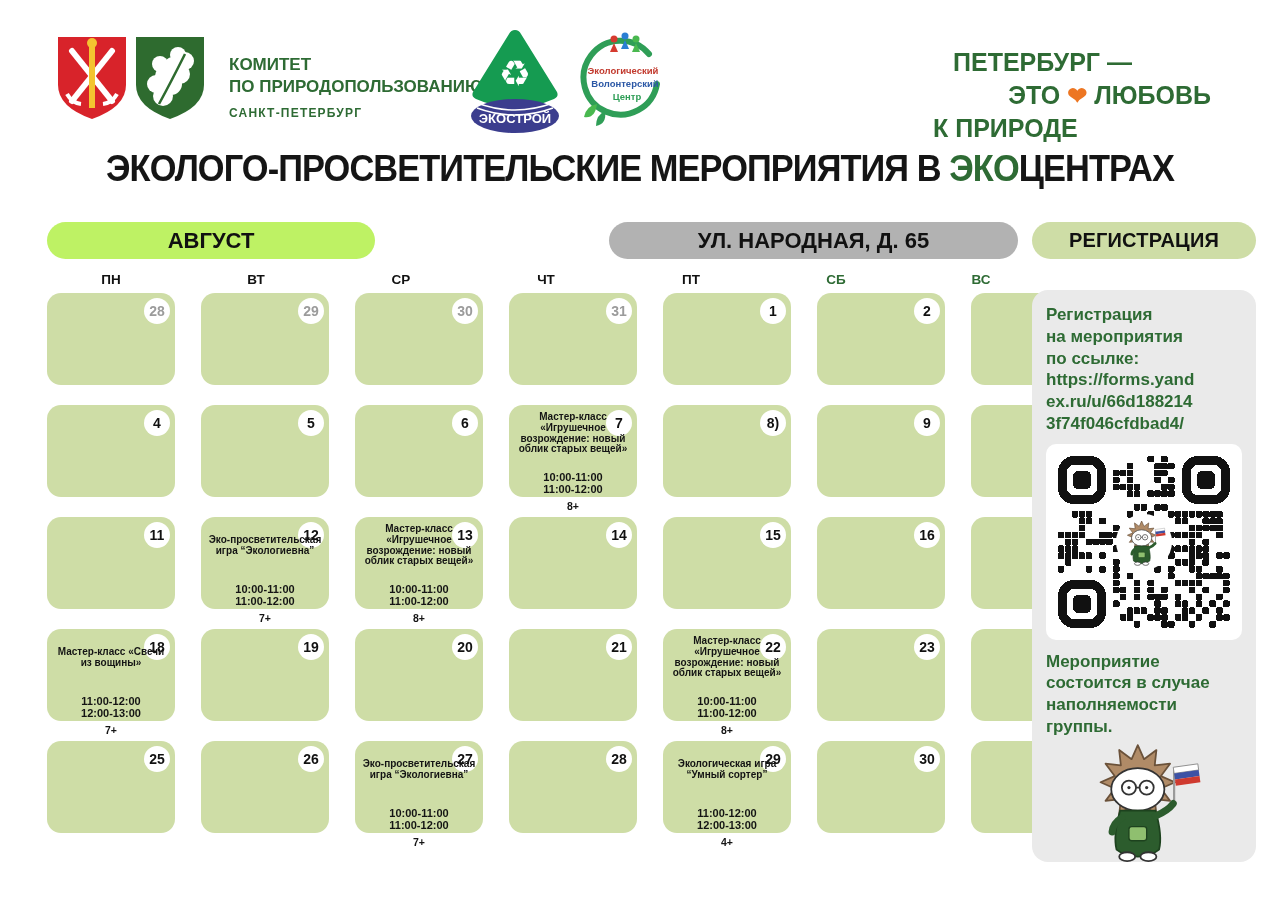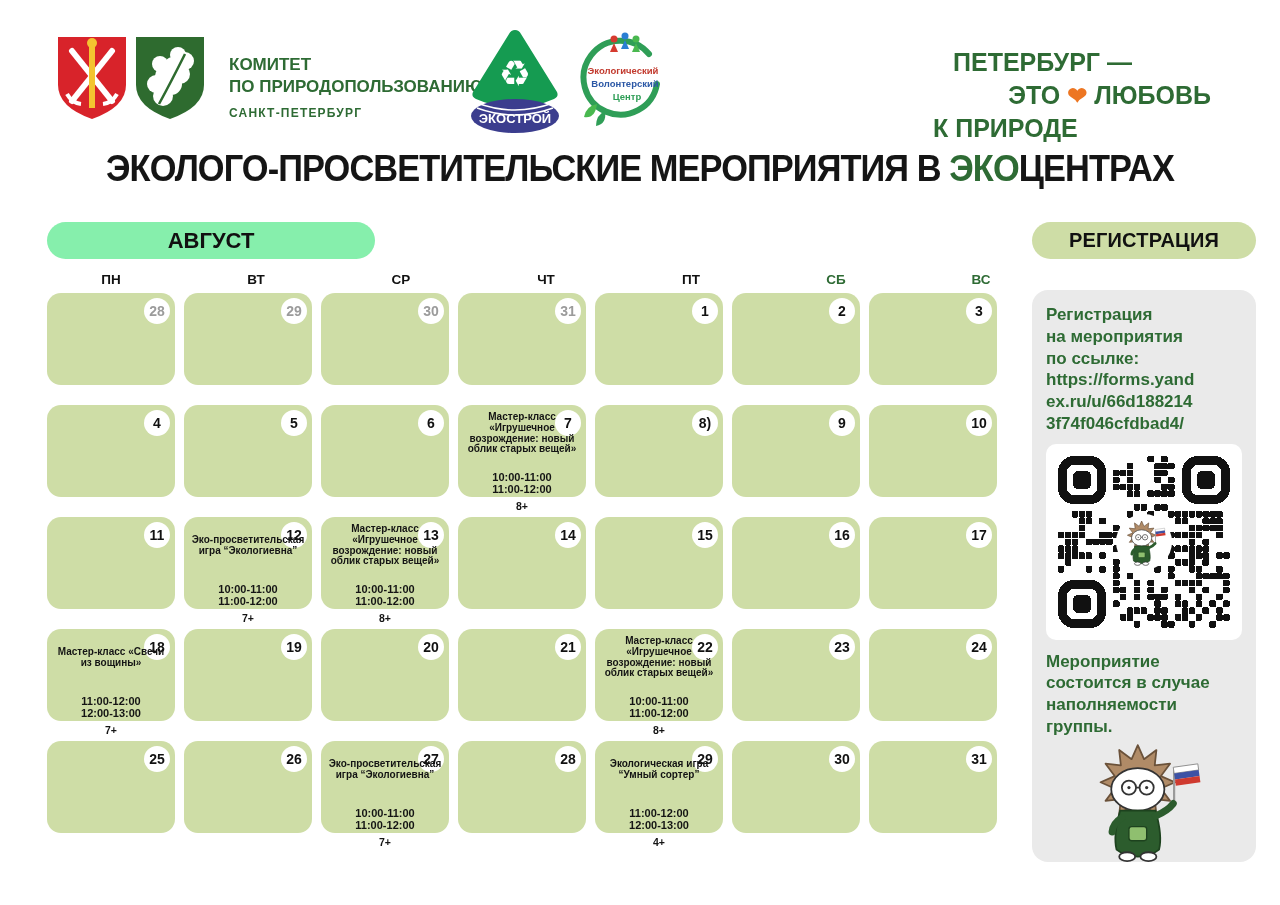--- a/index.html
+++ b/index.html
@@ -25,26 +25,26 @@
   .poster-title { position:absolute; left:0; top:148px; width:100%; text-align:center;
     font-weight:bold; font-size:37px; letter-spacing:-1px; color:#151515;
     transform:scaleX(.93); transform-origin:center; white-space:nowrap; }
   .poster-title .eco { color:#2e6b34; }
 
   
   .calendar { position:absolute; left:47px; top:222px; width:971px; }
   .cal-pills { position:relative; height:37px; }
   .pill { height:37px; border-radius:19px; display:flex; align-items:center; justify-content:center;
     font-weight:bold; font-size:22px; color:#111; }
-  .pill-month   { position:absolute; left:0; top:0; width:328px; background:#86efac; }
+  .pill-month   { position:absolute; left:0; top:0; width:328px; background:#bef264; }
   .pill-address { position:absolute; left:562px; top:0; width:409px; background:#b2b2b2; }
   .weekdays { margin-top:13px; display:grid; grid-template-columns:repeat(7,128px); column-gap:17px; }
   .weekday { text-align:center; font-weight:bold; font-size:13.5px; color:#111; }
   .weekday.weekend { color:#2e6b34; }
-  .grid { margin-top:6px; display:grid; grid-template-columns:repeat(7,128px); gap:20px 9px; }
+  .grid { margin-top:6px; display:grid; grid-template-columns:repeat(7,128px); gap:20px 26px; }
   .cell { position:relative; width:128px; height:92px; background:#cedda6; border-radius:14px; }
   .badge { position:absolute; top:5px; right:5px; min-width:26px; height:26px; padding:0 4px;
     background:#fff; border-radius:13px; display:flex; align-items:center; justify-content:center;
     font-weight:bold; font-size:14px; color:#111; }
   .badge.muted { color:#9b9b9b; }
   .event { position:absolute; inset:0; padding:6px 3px 0; text-align:center; font-weight:bold; color:#141414; }
   .ev-title { height:45px; font-size:10px; line-height:1.06; display:flex; align-items:center; justify-content:center; padding:0 2px; }
   .ev-times { margin-top:16px; font-size:11px; line-height:1.08; }
   .ev-age { margin-top:4px; font-size:10.5px; }
 
@@ -162,20 +162,21 @@
       <span>ЛЮБОВЬ</span></div>
     <div class="s3">К ПРИРОДЕ</div>
   </div>
 </div>
 
 <div class="poster-title"><span>ЭКОЛОГО-ПРОСВЕТИТЕЛЬСКИЕ МЕРОПРИЯТИЯ В </span><span class="eco">ЭКО</span><span>ЦЕНТРАХ</span></div>
 
 <div class="calendar">
   <div class="cal-pills">
     <div class="pill pill-month">АВГУСТ</div>
+    <div class="pill pill-address">УЛ. НАРОДНАЯ, Д. 65</div>
   </div>
   <div class="weekdays">
       <div class="weekday">ПН</div>
       <div class="weekday">ВТ</div>
       <div class="weekday">СР</div>
       <div class="weekday">ЧТ</div>
       <div class="weekday">ПТ</div>
       <div class="weekday weekend">СБ</div>
       <div class="weekday weekend">ВС</div>
     </div>

